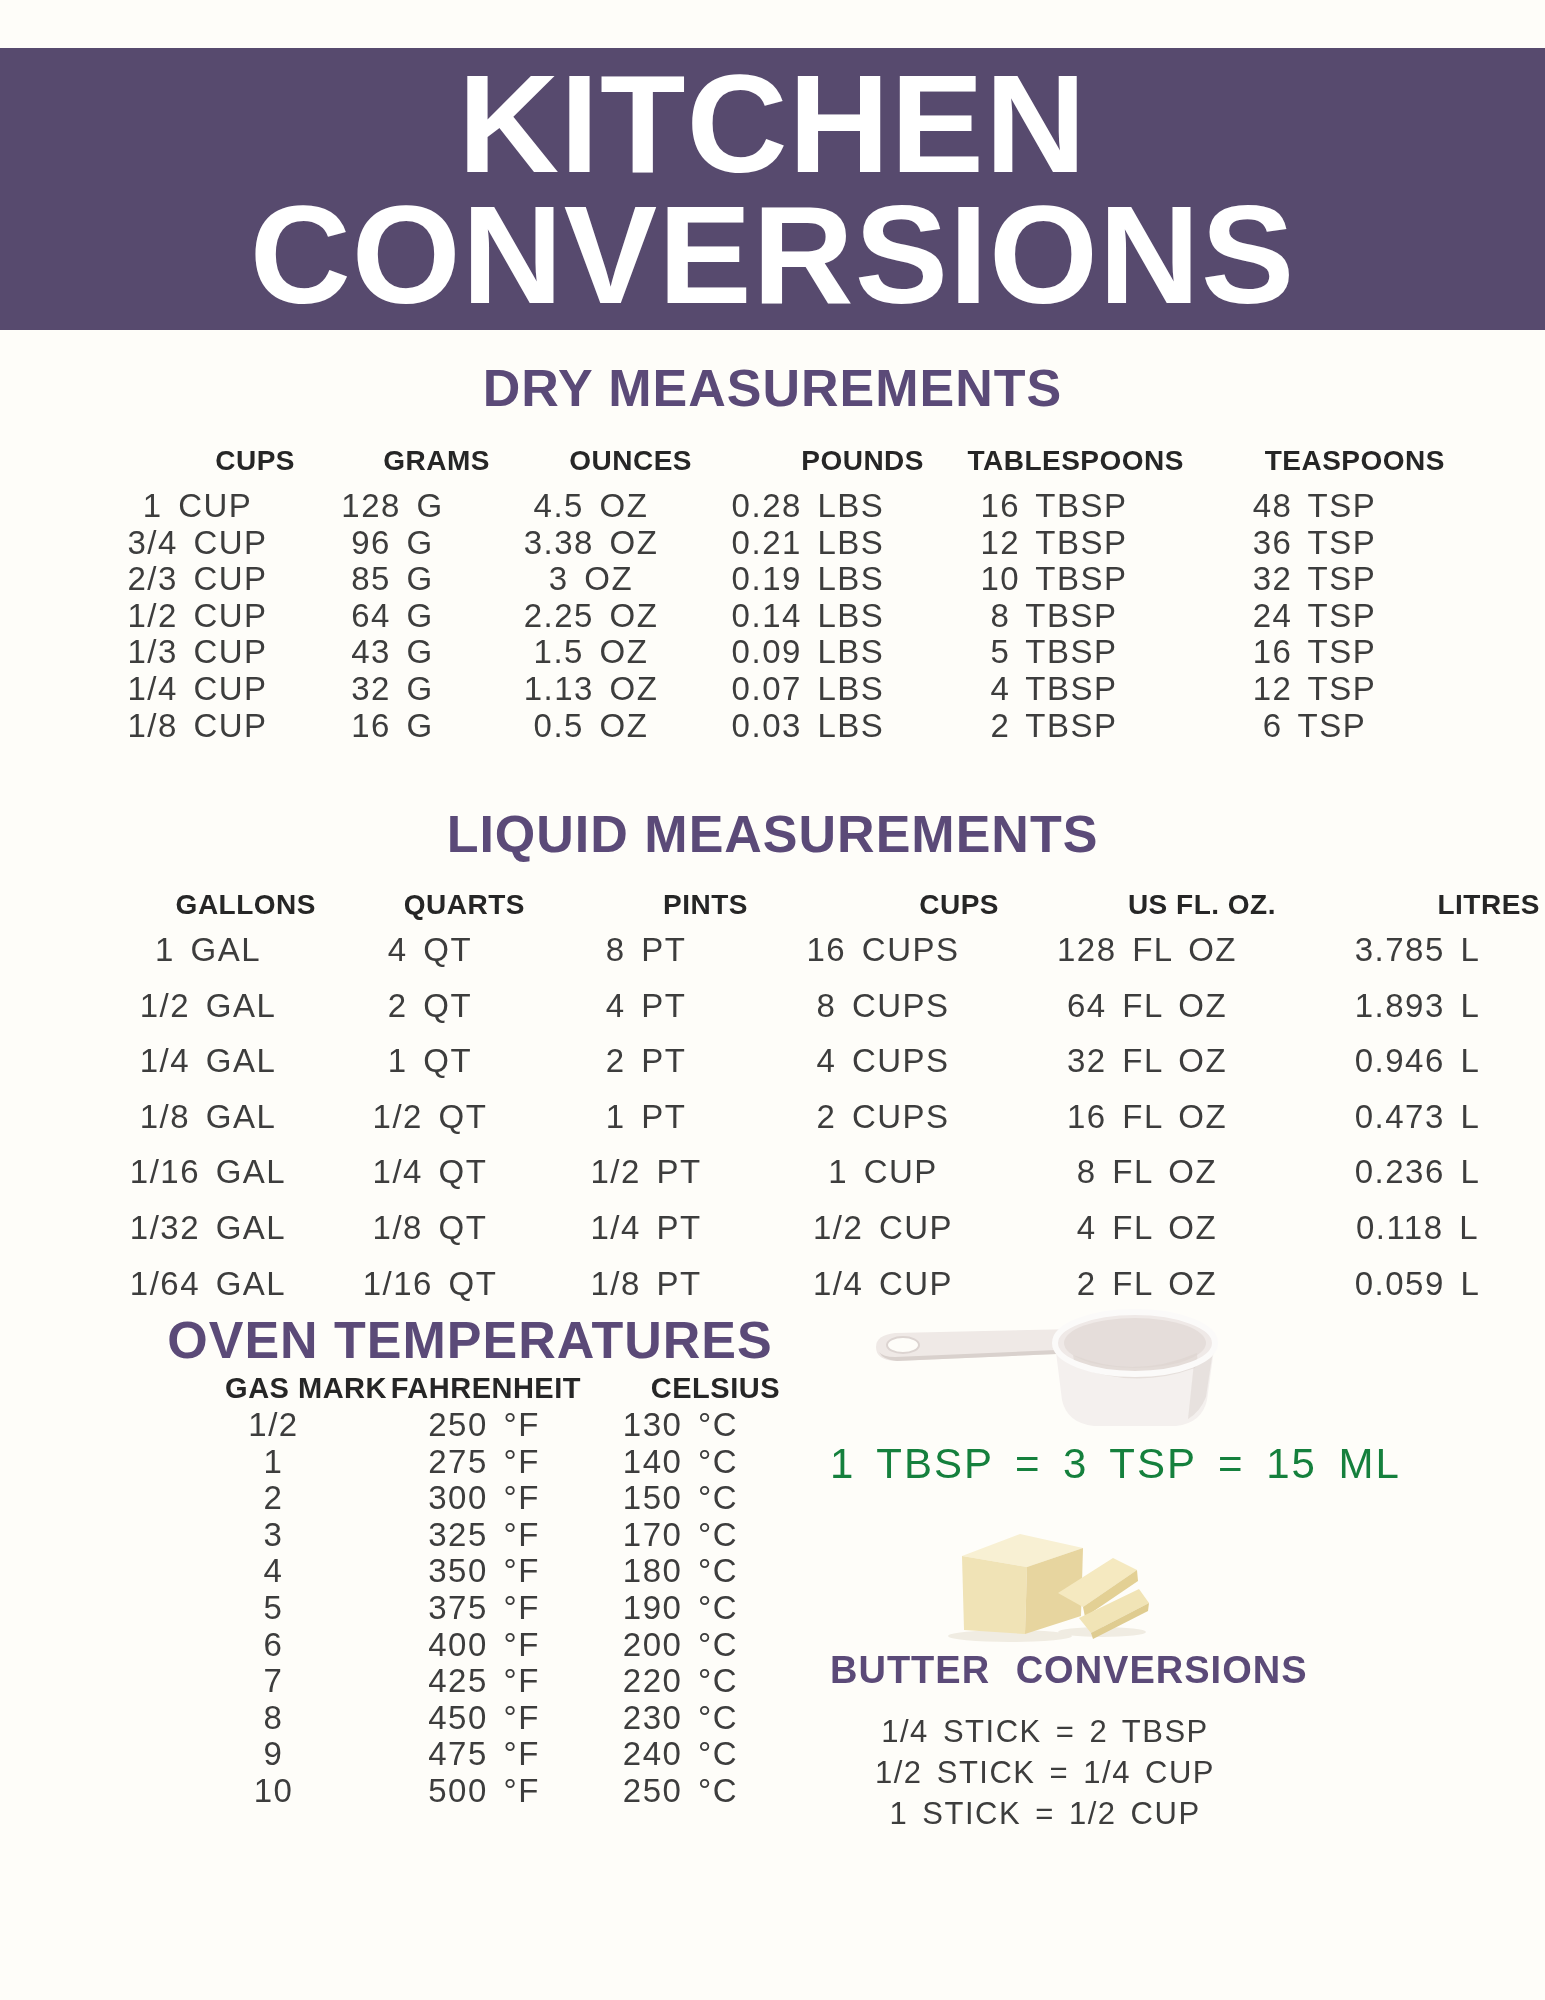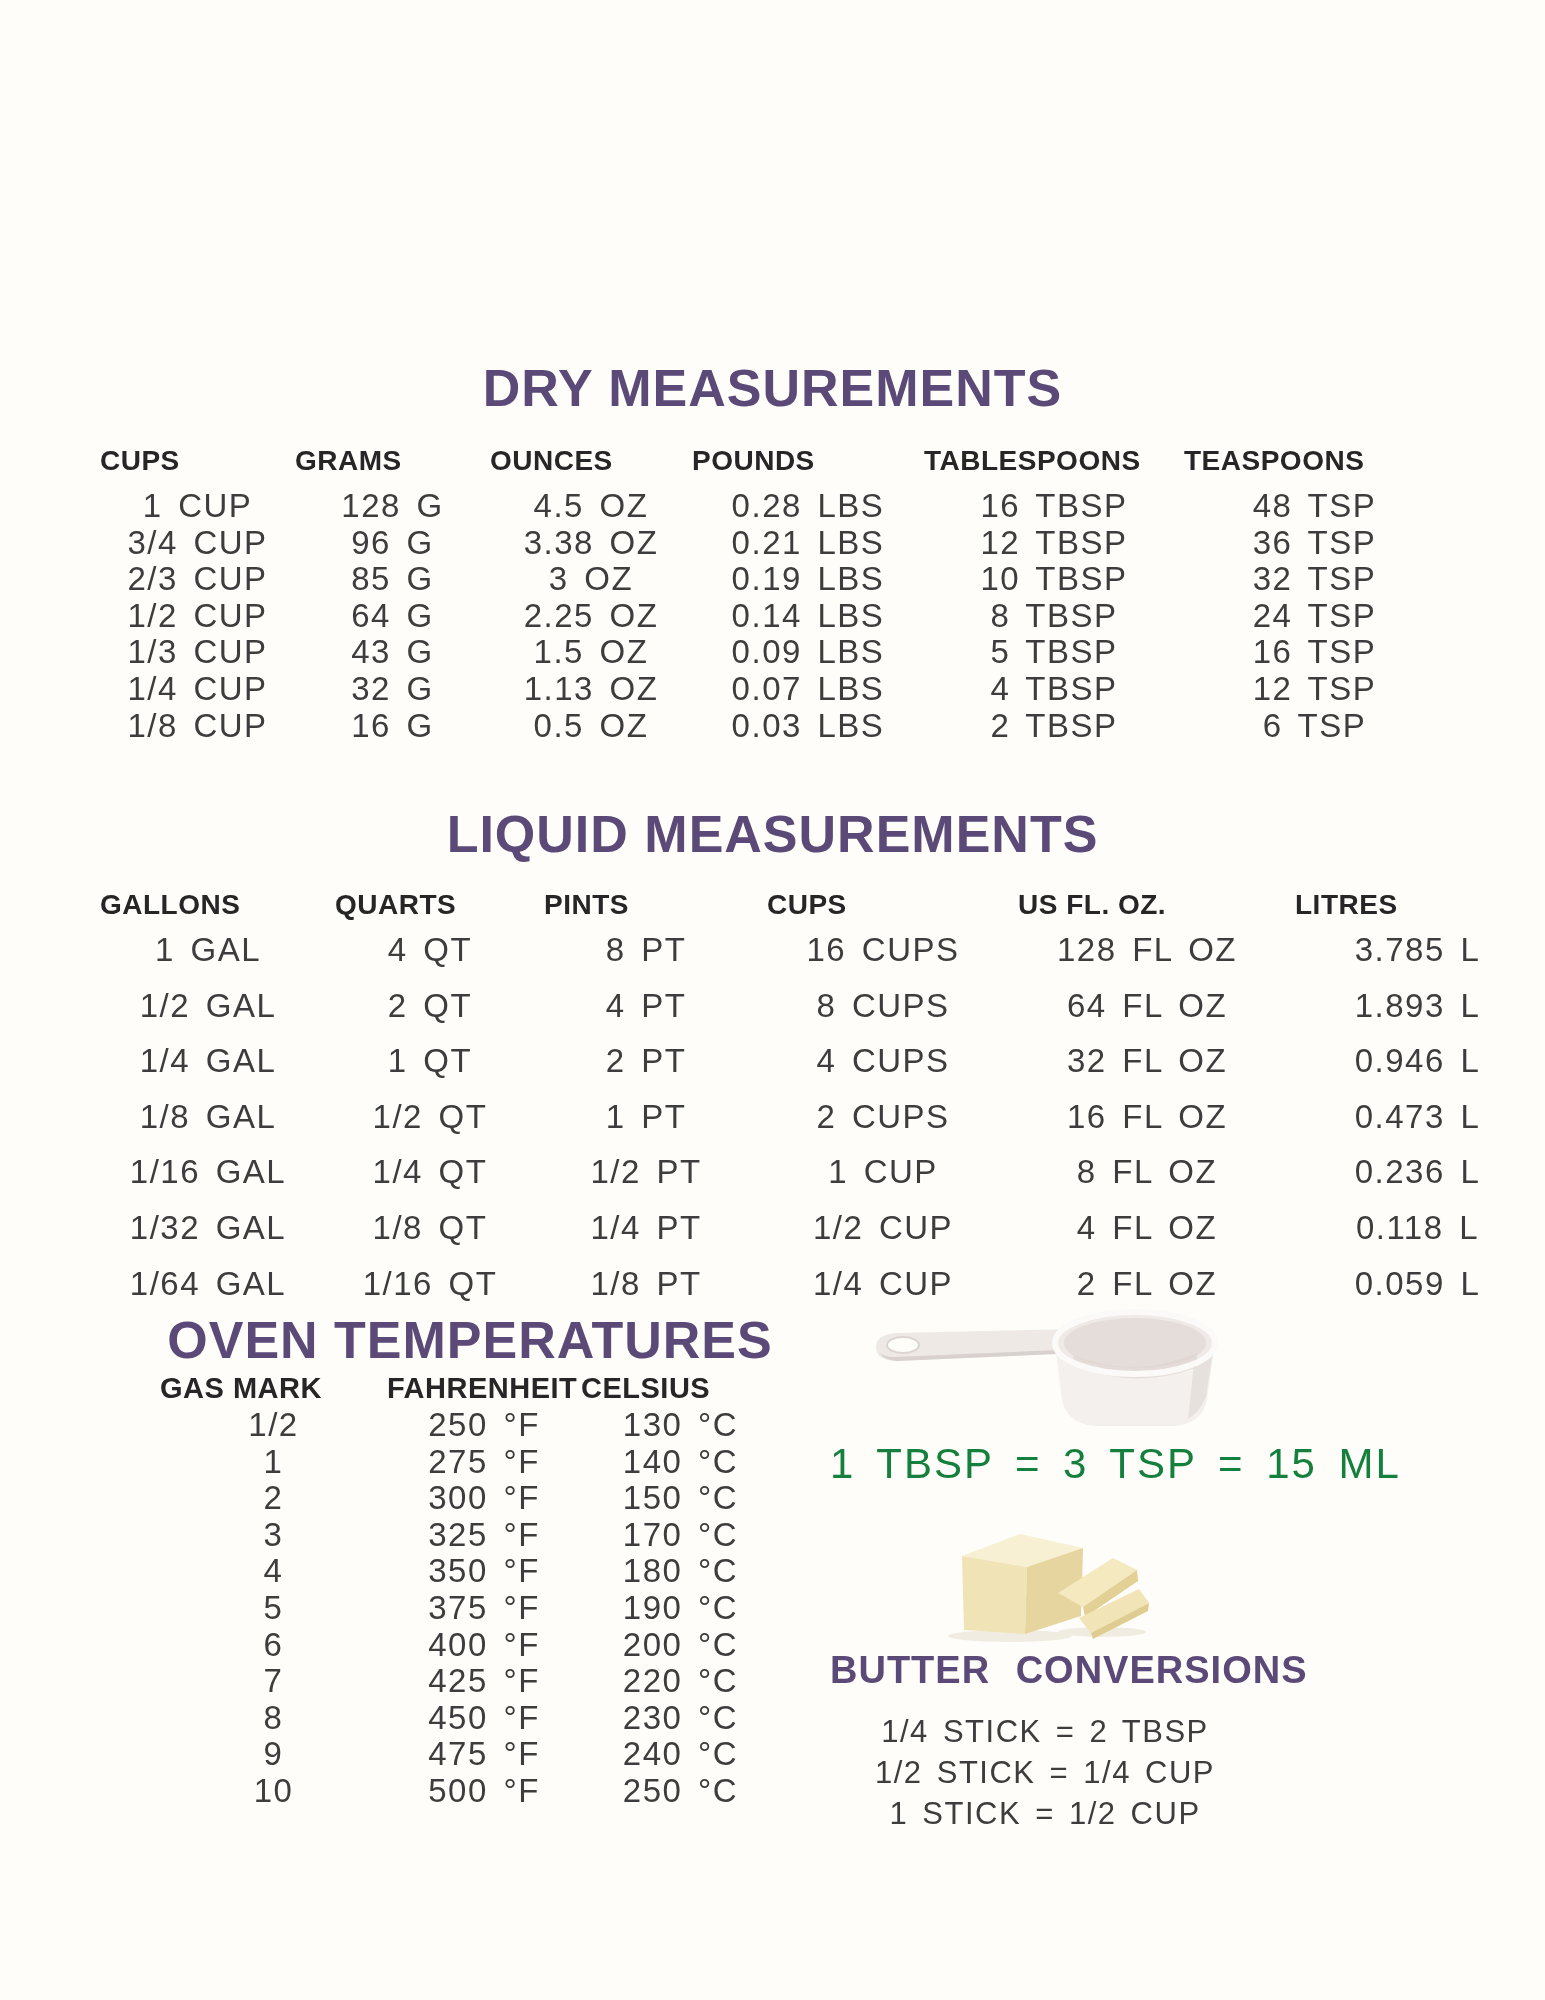--- a/index.html
+++ b/index.html
@@ -34,21 +34,21 @@
   .grid { display:grid; }
   .dry-grid    { grid-template-columns:195px 195px 202px 232px 260px 261px; }
   .liquid-grid { grid-template-columns:216px 190px 204px 232px 258px 245px;gap:19px; }
   .oven-grid   { grid-template-columns:227px 194px 199px; }
 
   .headers { margin-top:36px; }
   .liquid .headers { margin-top:34px; }
   .oven   .headers { margin-top:11px; }
   .headers .cell {
     font-size:28px; line-height:30px; font-weight:700;
-    color:#262626; text-align:left; letter-spacing:0.5px; white-space:nowrap;
+    color:#262626; text-align:right; letter-spacing:0.5px; white-space:nowrap;
   }
   .oven .headers .cell { font-size:29px; }
 
   .body { margin-top:12px; }
   .oven .body { margin-top:4px; }
   .body .cell {
     font-size:33px; line-height:36.6px; font-weight:300;
     color:#3d3d3d; text-align:center; letter-spacing:1.5px; word-spacing:5px;
     white-space:nowrap;
   }
@@ -76,20 +76,24 @@
     position:absolute; top:1916px; left:0; width:100%;
     text-align:center; font-size:48px; line-height:52px; font-weight:700;
     color:#5b4a78; letter-spacing:3px;
   }
 </style>
 </head>
 <body>
 
 <div class="page">
 
+  <header class="banner">
+    <div class="title-line">KITCHEN</div>
+    <div class="title-line">CONVERSIONS</div>
+  </header>
 
   <section class="dry">
     <h2 class="section-title">DRY MEASUREMENTS</h2>
     <div class="grid dry-grid headers">
         <span class="cell">CUPS</span>
         <span class="cell">GRAMS</span>
         <span class="cell">OUNCES</span>
         <span class="cell">POUNDS</span>
         <span class="cell">TABLESPOONS</span>
         <span class="cell">TEASPOONS</span>

